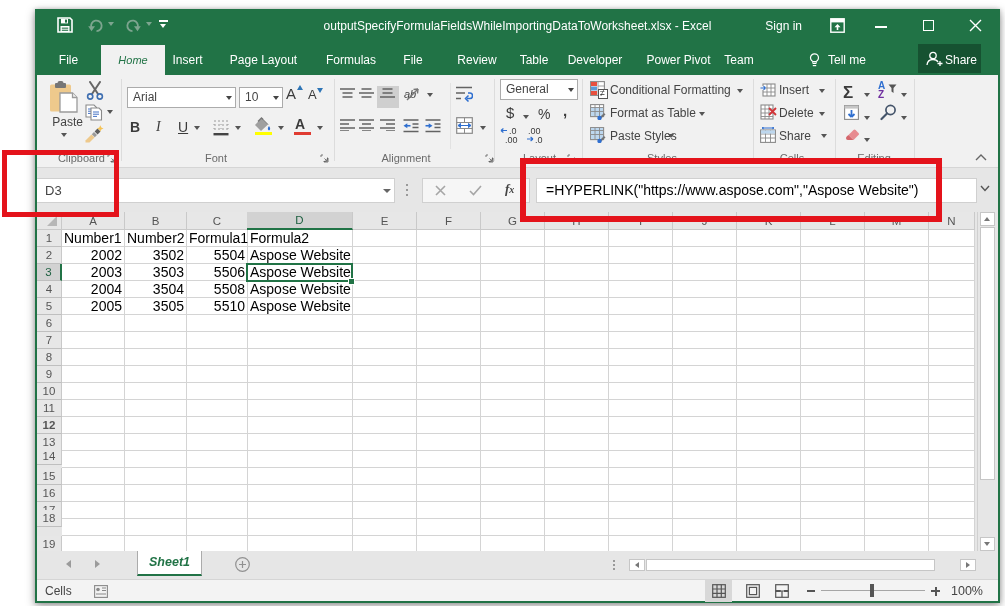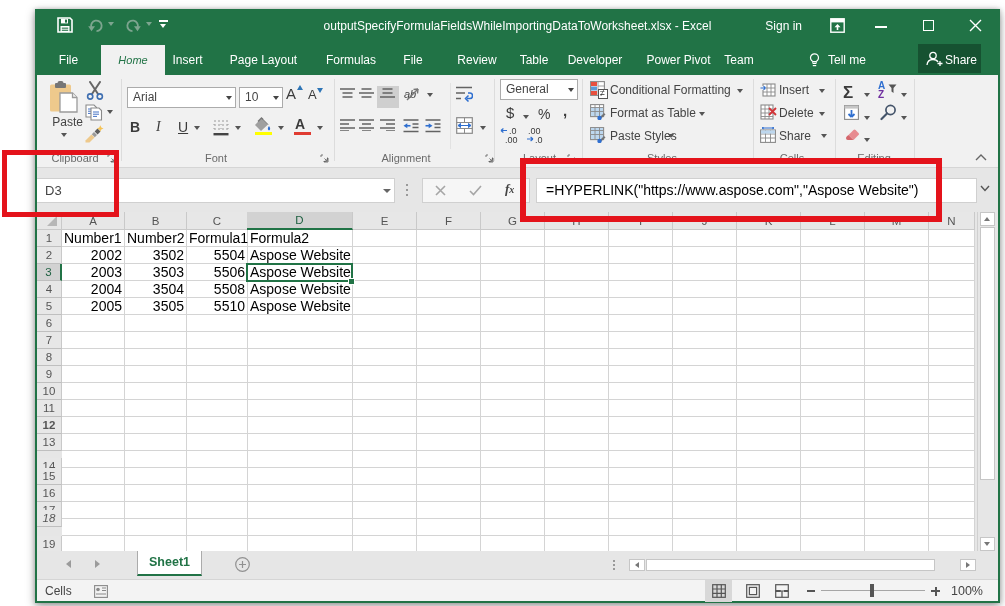--- a/index.html
+++ b/index.html
@@ -151,21 +151,21 @@
         <path d="M8 8 h6 M8 10.2 h6 M8 12.4 h4" stroke="#4472c4" stroke-width="1"></path>
       </svg>
       <span class="abs dd" style="left:70px;top:35px;"></span>
 
       <svg class="abs" style="left:48px;top:50px" width="19" height="18" viewBox="0 0 19 18">
         <path d="M0.5 15.5 L6.5 9.5 L9.5 12.5 L4.5 17.5 L0.5 17.5 z" fill="#eec98c"></path>
         <path d="M6.8 9.2 L9 7 L12 10 L9.8 12.2 z" fill="#9a9a9a"></path>
         <path d="M9.6 6.4 L12.5 3.5 L15.5 6.5 L12.6 9.4 z" fill="#5d5d5d"></path>
         <path d="M15.3 0.2 l1 2.2 l2.2 1 l-2.2 1 l-1 2.2 l-1 -2.2 l-2.2 -1 l2.2 -1 z" fill="#f5c356"></path>
       </svg>
-      <div class="glabel" style="left:8px;width:60px;">Clipboard</div>
+      <div class="glabel" style="left:8px;width:60px;text-align:right;">Clipboard</div>
       <svg class="launch" style="left:70px;" viewBox="0 0 9 9">
         <path d="M1 1 v2 M1 1 h2 M8 8 h-4 v-1 M8 8 v-4 h-1 M4.5 4.5 L7 7 M7 7 v-2.2 M7 7 h-2.2" stroke="#777" stroke-width="1"></path>
       </svg>
       <div class="gsep" style="left:84px;"></div>
 
       <div class="combo" style="left:90px;top:12px;width:109px;height:21px;line-height:19px;padding-left:5px;">Arial<span class="cv"></span></div>
       <div class="combo" style="left:202px;top:12px;width:44px;height:21px;line-height:19px;padding-left:5px;">10<span class="cv"></span></div>
       <div class="abs" style="left:249px;top:10px;font-size:15px;color:#3b3b3b;">A<span style="position:absolute;left:11px;top:0px;width:0;height:0;border-left:3.5px solid transparent;border-right:3.5px solid transparent;border-bottom:5px solid #2e75b6;"></span></div>
       <div class="abs" style="left:271px;top:12px;font-size:13px;color:#3b3b3b;">A<span style="position:absolute;left:9px;top:1px;width:0;height:0;border-left:3.5px solid transparent;border-right:3.5px solid transparent;border-top:5px solid #2e75b6;"></span></div>
       <div class="abs" style="left:93px;top:44px;font-size:14px;font-weight:bold;color:#3b3b3b;">B</div>
@@ -432,25 +432,25 @@
       <div class="rowhdr" style="top:69px;">4</div>
       <div class="rowhdr" style="top:86px;">5</div>
       <div class="rowhdr" style="top:103px;">6</div>
       <div class="rowhdr" style="top:120px;">7</div>
       <div class="rowhdr" style="top:137px;">8</div>
       <div class="rowhdr" style="top:154px;">9</div>
       <div class="rowhdr" style="top:171px;">10</div>
       <div class="rowhdr" style="top:188px;">11</div>
       <div class="rowhdr" style="top:205px;font-weight:bold;">12</div>
       <div class="rowhdr" style="top:222px;">13</div>
-      <div class="rowhdr" style="top:246px;">14</div>
+      <div class="rowhdr" style="top:236px;">14</div>
       <div class="rowhdr" style="top:256px;">15</div>
       <div class="rowhdr" style="top:273px;">16</div>
       <div class="rowhdr" style="top:290px;">17</div>
-      <div class="rowhdr" style="top:298px;font-style:italic;">18</div>
+      <div class="rowhdr" style="top:298px;">18</div>
       <div class="rowhdr" style="top:324px;">19</div>
       <div class="ctext" style="left:25px;top:18px;width:63px;padding-left:2px;">Number1</div>
       <div class="ctext" style="left:88px;top:18px;width:62px;padding-left:2px;">Number2</div>
       <div class="ctext" style="left:150px;top:18px;width:61px;padding-left:2px;">Formula1</div>
       <div class="ctext" style="left:211px;top:18px;width:105px;padding-left:2px;">Formula2</div>
       <div class="ctext" style="left:25px;top:35px;width:63px;text-align:right;padding-right:3px;">2002</div>
       <div class="ctext" style="left:88px;top:35px;width:62px;text-align:right;padding-right:3px;">3502</div>
       <div class="ctext" style="left:150px;top:35px;width:61px;text-align:right;padding-right:3px;">5504</div>
       <div class="ctext" style="left:211px;top:35px;width:105px;padding-left:2px;">Aspose Website</div>
       <div class="ctext" style="left:25px;top:52px;width:63px;text-align:right;padding-right:3px;">2003</div>
@@ -474,21 +474,21 @@
       <span class="abs" style="left:6px;top:5px;width:0;height:0;border-left:3.5px solid transparent;border-right:3.5px solid transparent;border-bottom:4px solid #777;"></span>
       <div class="abs" style="left:2px;top:15px;width:15px;height:253px;background:#fff;border:1px solid #c6c6c6;"></div>
       <div class="abs" style="left:2px;top:325px;width:15px;height:14px;background:#fff;border:1px solid #c6c6c6;"></div>
       <span class="abs" style="left:6px;top:330px;width:0;height:0;border-left:3.5px solid transparent;border-right:3.5px solid transparent;border-top:4px solid #777;"></span>
     </div>
     <div id="tabbar">
 
       <span class="abs" style="left:29px;top:9px;width:0;height:0;border-top:4.5px solid transparent;border-bottom:4.5px solid transparent;border-right:5px solid #9b9b9b;"></span>
       <span class="abs" style="left:58px;top:9px;width:0;height:0;border-top:4.5px solid transparent;border-bottom:4.5px solid transparent;border-left:5px solid #9b9b9b;"></span>
 
-      <div class="abs" style="left:100px;top:0px;width:65px;height:25px;background:#fff;border-left:1px solid #ababab;border-right:1px solid #ababab;border-bottom:2px solid #217346;text-align:center;font-size:12.5px;font-weight:bold;color:#217346;line-height:22px;">Sheet1</div>
+      <div class="abs" style="left:100px;top:0px;width:65px;height:25px;background:#fff;border-left:1px solid #ababab;border-right:1px solid #ababab;border-bottom:2px solid #217346;text-align:center;font-size:12.5px;font-weight:bold;color:#217346;line-height:22px;font-style:italic;">Sheet1</div>
 
       <svg class="abs" style="left:198px;top:6px" width="15" height="15" viewBox="0 0 15 15">
         <circle cx="7.5" cy="7.5" r="6.8" fill="none" stroke="#919191" stroke-width="1.2"></circle>
         <path d="M7.5 4 v7 M4 7.5 h7" stroke="#919191" stroke-width="1.2"></path>
       </svg>
 
       <div class="abs" style="left:576px;top:9px;width:2px;height:2px;background:#999;box-shadow:0 4px 0 #999, 0 8px 0 #999;"></div>
 
       <div class="abs" style="left:592px;top:8px;width:16px;height:12px;background:#fff;border:1px solid #c6c6c6;"></div>
       <span class="abs" style="left:598px;top:10.5px;width:0;height:0;border-top:3.5px solid transparent;border-bottom:3.5px solid transparent;border-right:4px solid #777;"></span>

